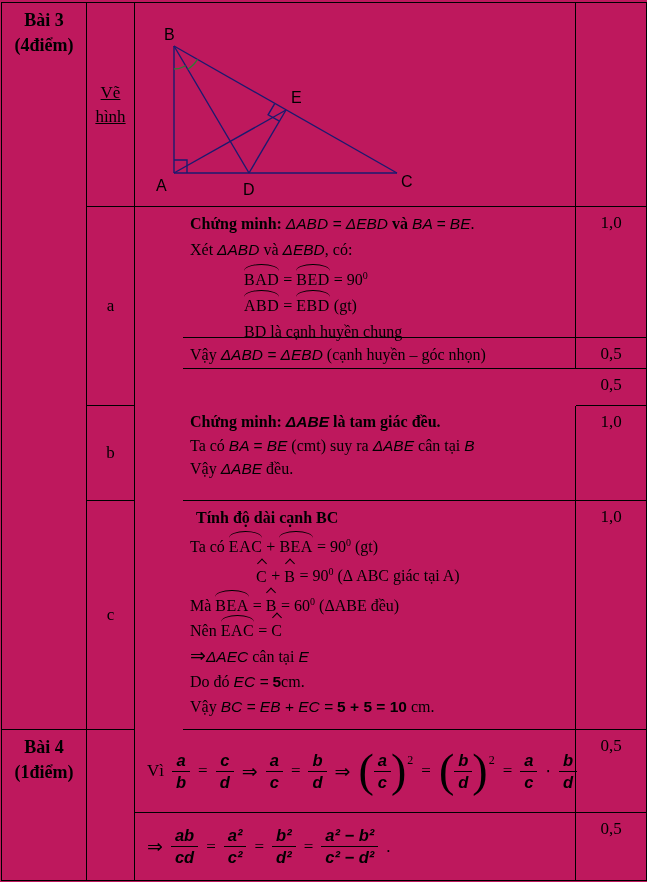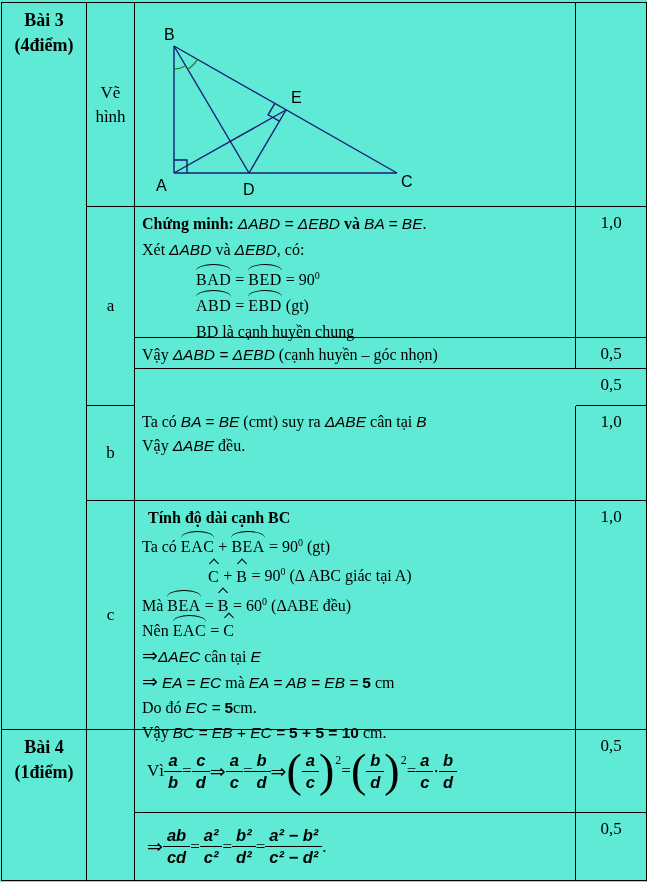--- a/index.html
+++ b/index.html
@@ -1,51 +1,51 @@
 <!DOCTYPE html>
 <html><head>
 <meta charset="utf-8">
 <style>
   html,body{margin:0;padding:0;background:#ffffff;}
   .page{
-    width:647px;height:882px;background:#5eead4;position:relative;overflow:hidden;
+    width:647px;height:882px;background:#be185d;position:relative;overflow:hidden;
     font-family:"Liberation Serif",serif;color:#000;
   }
   .sheet{
     position:absolute;left:1px;top:2px;width:644px;height:877px;
     display:grid;
     grid-template-columns:85px 48px 441px 70px;
     grid-template-rows:204px 131px 31px 37px 95px 229px 83px 67px;
     border:1.5px solid #000;
   }
   .cell{box-sizing:border-box;border-right:1.5px solid #000;border-bottom:1.5px solid #000;overflow:visible;}
   .cell.last{border-right:none;}
   .cell.bot{border-bottom:none;}
 
   .c-bai3{grid-column:1;grid-row:1/7;}
-  .c-vehinh{grid-column:2;grid-row:1;}
+  .c-vehinh{grid-column:2;grid-row:1;text-decoration:underline;}
   .c-fig{grid-column:3;grid-row:1;}
   .c-figpts{grid-column:4;grid-row:1;}
   .c-alabel{grid-column:2;grid-row:2/5;}
   .c-a1{grid-column:3;grid-row:2;} .c-a1p{grid-column:4;grid-row:2;}
   .c-a2{grid-column:3;grid-row:3;} .c-a2p{grid-column:4;grid-row:3;}
   .c-a3{grid-column:3;grid-row:4;} .c-a3p{grid-column:4;grid-row:4;}
   .c-blabel{grid-column:2;grid-row:5;} .c-b{grid-column:3;grid-row:5;} .c-bp{grid-column:4;grid-row:5;}
   .c-clabel{grid-column:2;grid-row:6;} .c-c{grid-column:3;grid-row:6;} .c-cp{grid-column:4;grid-row:6;}
   .c-bai4{grid-column:1;grid-row:7/9;}
   .c-b4empty{grid-column:2;grid-row:7/9;}
   .c-b4r1{grid-column:3;grid-row:7;} .c-b4r1p{grid-column:4;grid-row:7;}
   .c-b4r2{grid-column:3;grid-row:8;} .c-b4r2p{grid-column:4;grid-row:8;}
 
   .lbl-cell{padding-top:5px;text-align:center;font-weight:bold;font-size:18px;line-height:25px;}
   .mid-cell{display:flex;flex-direction:column;align-items:center;justify-content:center;
             font-size:17px;line-height:24px;}
   .pts{font-size:17px;text-align:center;padding-top:6px;}
 
-  .content{padding:4px 6px 0 7px;font-size:16px;}
+  .content{padding:4px 6px 0 7px;font-size:16px;margin-left:48px;}
   .content .ln{line-height:26px;white-space:nowrap;}
   .c-b .ln{line-height:23.5px;}
   .c-c .ln{line-height:25px;}
   .ind{padding-left:54px;}
   .ind2{padding-left:66px;}
 
   .bld{font-weight:bold;}
   .mit{font-family:"Liberation Sans",sans-serif;font-style:italic;font-size:15.5px;}
   .mitb{font-family:"Liberation Sans",sans-serif;font-style:italic;font-weight:bold;font-size:15.5px;}
   .num{font-family:"Liberation Sans",sans-serif;font-weight:bold;font-size:15.5px;}
@@ -60,21 +60,21 @@
   }
   
   .hat{position:relative;display:inline-block;}
   .hat::before{
     content:'';position:absolute;left:50%;top:-4px;width:6px;height:6px;
     border-top:1.4px solid #000;border-right:1.4px solid #000;
     transform:translateX(-50%) rotate(-45deg);
   }
 
   
-  .mathrow{display:flex;align-items:center;padding-left:12px;font-size:17px;}
+  .mathrow{display:flex;align-items:center;gap:8px;padding-left:12px;font-size:17px;}
   .frac{display:inline-block;text-align:center;vertical-align:middle;
         font-family:"Liberation Sans",sans-serif;}
   .frac .fn{display:block;border-bottom:1.5px solid #000;padding:0 4px 1px;}
   .frac .fd{display:block;padding:1px 4px 0;}
   .fvar{font-style:italic;font-weight:bold;font-size:16.5px;line-height:19px;}
   .op{font-size:17px;}
   .imp{font-size:19px;}
   .pgroup{display:inline-flex;align-items:center;gap:0;}
   .bigp{font-family:"Liberation Serif",serif;font-size:46px;font-weight:normal;line-height:0;}
   .bsup{align-self:flex-start;font-size:12px;margin-top:2px;margin-left:1px;}
@@ -172,20 +172,25 @@
 
     <div class="cell c-a3p last pts">
       <span>0,5</span>
     </div>
 
     <div class="cell c-blabel mid-cell">
       <div>b</div>
     </div>
     <div class="cell c-b content">
       <div class="ln">
+        <span class="bld">Chứng minh:</span>
+        <span class="mitb">ΔABE</span>
+        <span class="bld">là tam giác đều.</span>
+      </div>
+      <div class="ln">
         <span>Ta có</span>
         <span class="mit">BA = BE</span>
         <span>(cmt) suy ra</span>
         <span class="mit">ΔABE</span>
         <span>cân tại</span>
         <span class="mit">B</span>
       </div>
       <div class="ln">
         <span>Vậy</span>
         <span class="mit">ΔABE</span>
@@ -229,28 +234,20 @@
       <div class="ln">
         <span>Nên</span>
         <span class="overarc smath">EAC</span>
         <span>=</span>
         <span class="hat smath">C</span>
       </div>
       <div class="ln">
         <span class="imp">⇒</span><span class="mit">ΔAEC</span>
         <span>cân tại</span>
         <span class="mit">E</span>
-      </div>
-      <div class="ln">
-        <span class="imp">⇒</span>
-        <span class="mit">EA = EC</span>
-        <span>mà</span>
-        <span class="mit">EA = AB = EB =</span>
-        <span class="num">5</span>
-        <span>cm</span>
       </div>
       <div class="ln">
         <span>Do đó</span>
         <span class="mit">EC =</span>
         <span class="num">5</span><span>cm.</span>
       </div>
       <div class="ln">
         <span>Vậy</span>
         <span class="mit">BC = EB + EC =</span>
         <span class="num">5 + 5 = 10</span>

